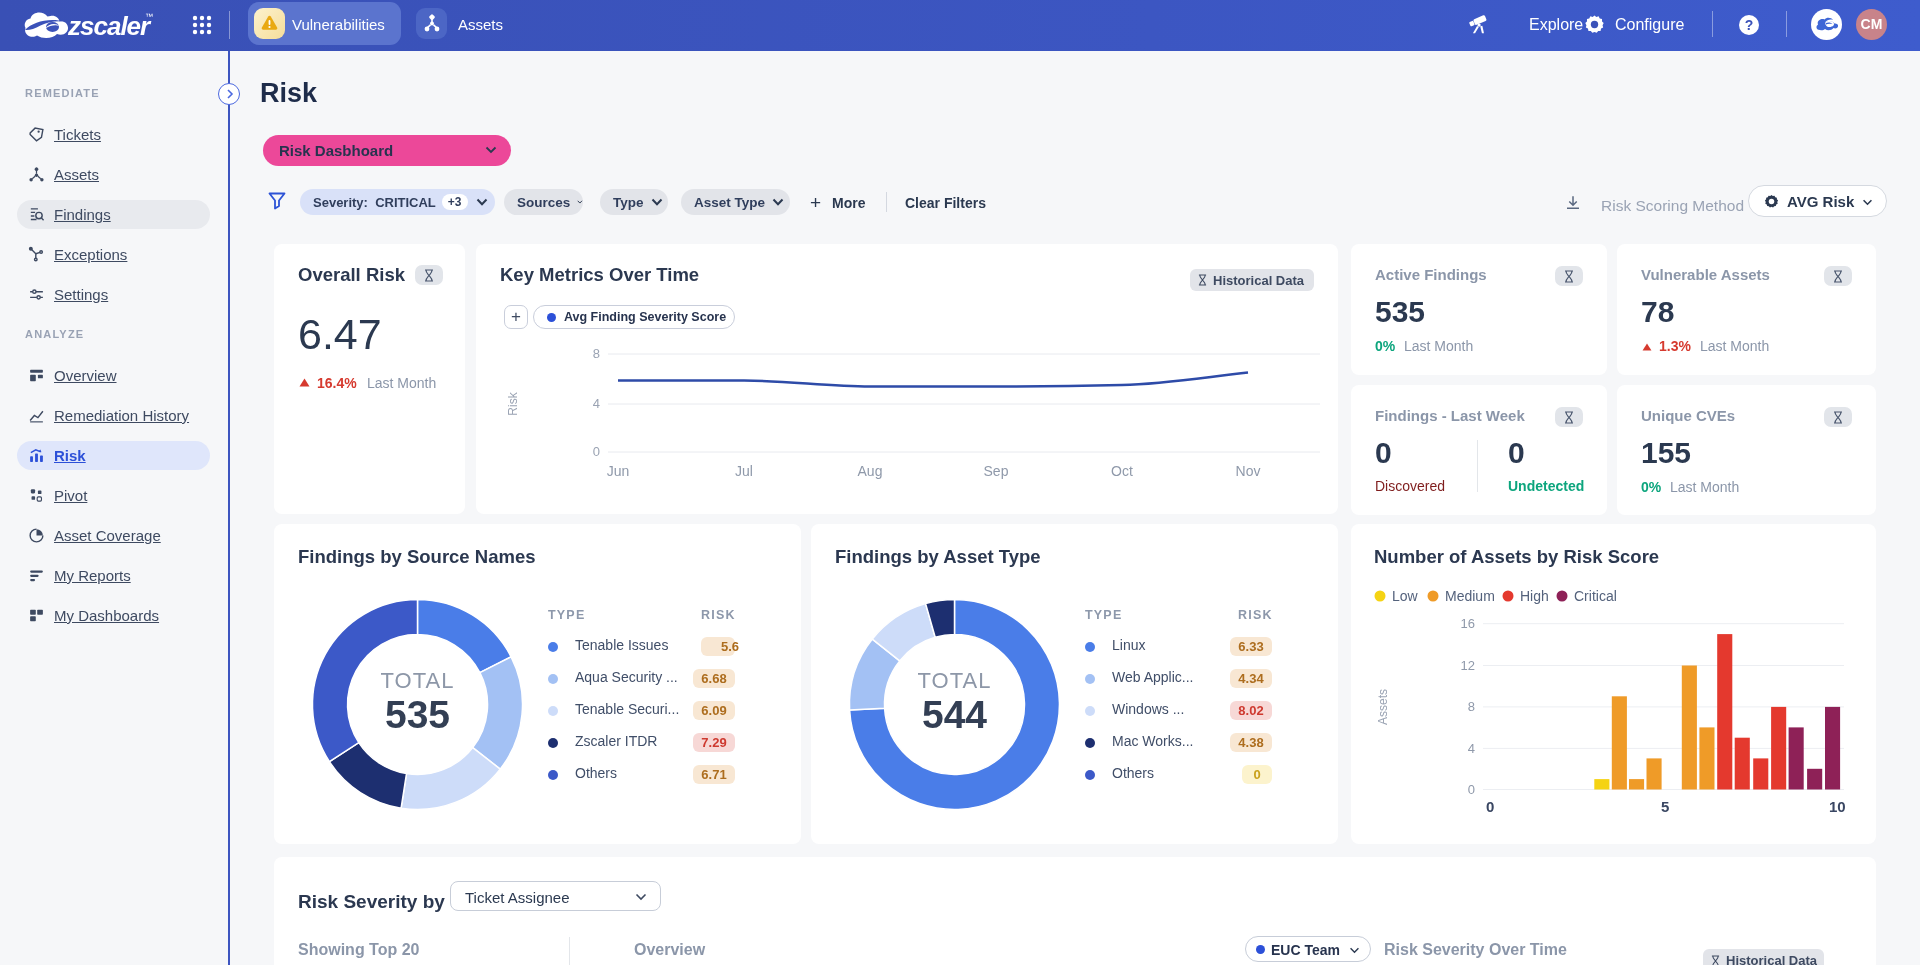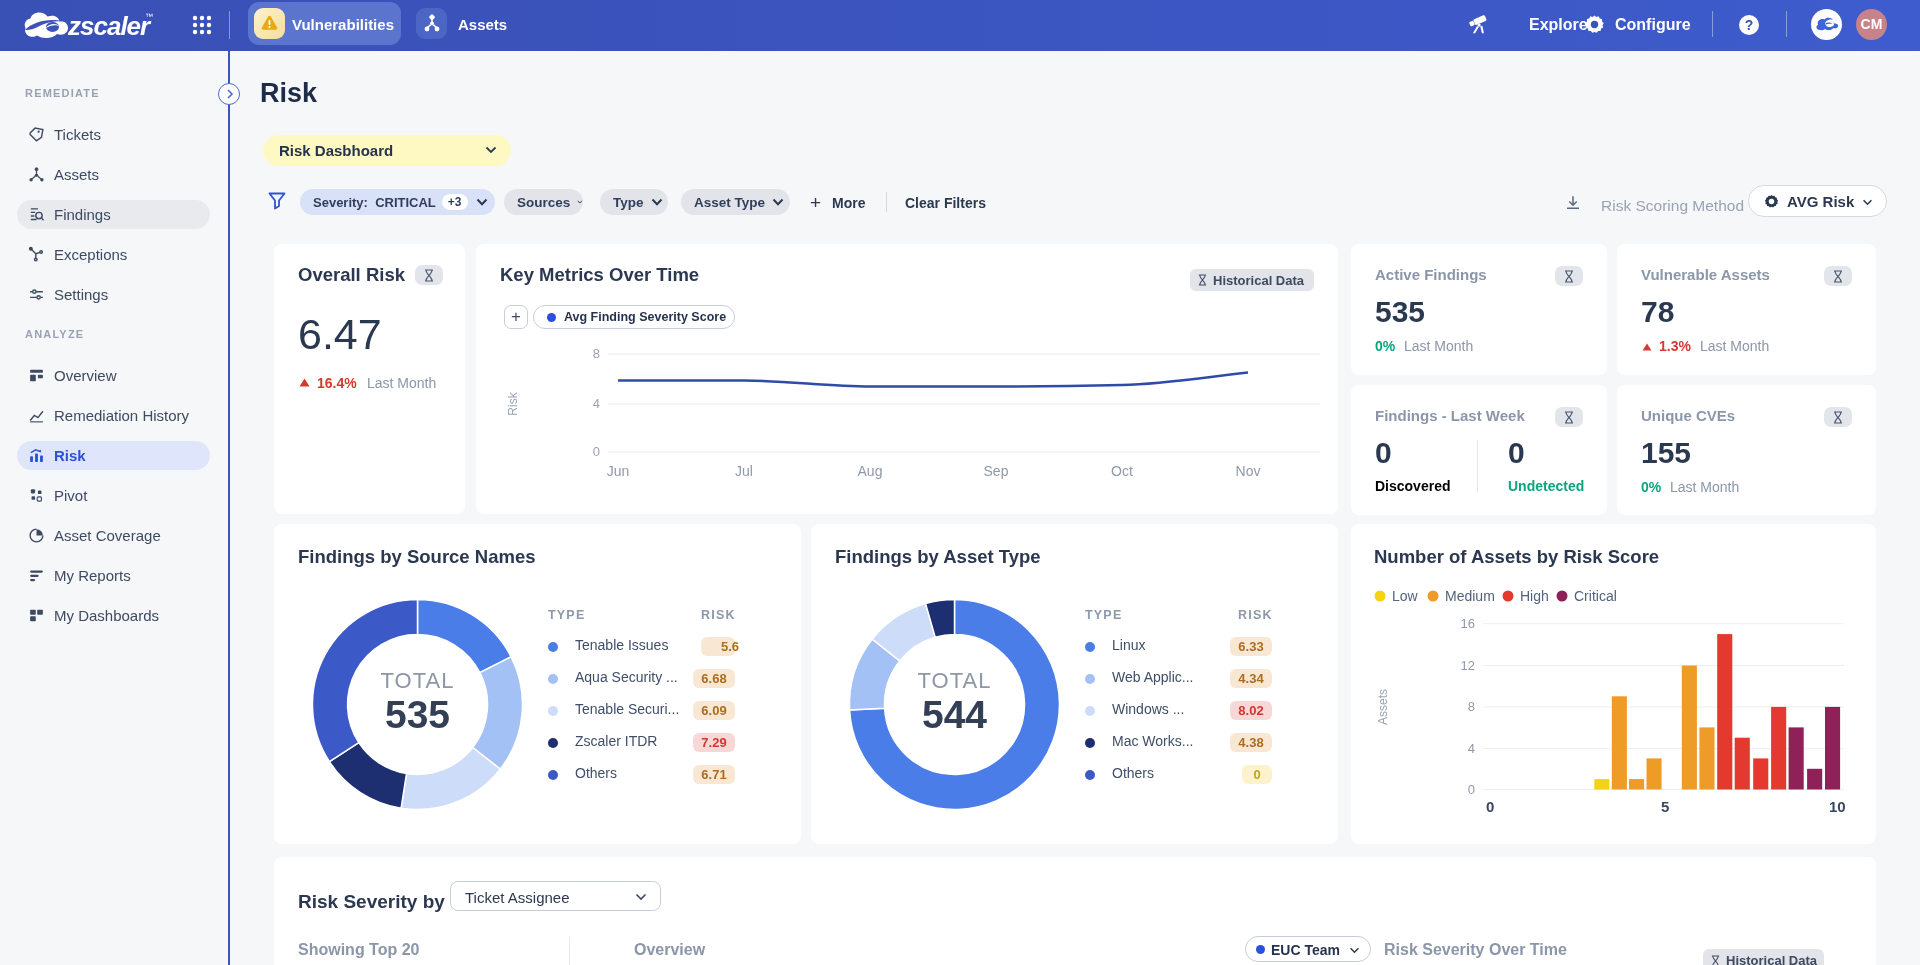--- a/index.html
+++ b/index.html
@@ -10,30 +10,30 @@
 #main { position:absolute; left:232px; top:51px; width:1688px; height:914px; background:#f6f7f9; }
 .card { position:absolute; background:#fff; border-radius:8px; }
 .abs { position:absolute; }
 .ch-title { font-size:18.5px; font-weight:bold; color:#2b3850; }
 .stat-title { font-size:15px; font-weight:bold; color:#8b96a9; }
 .hgpill { position:absolute; width:28px; height:20px; background:#e2e5ea; border-radius:7px; display:flex; align-items:center; justify-content:center; }
 .statnum { font-size:30px; font-weight:bold; color:#2b3950; }
 .pct-green { color:#0ca57d; font-weight:bold; font-size:14px; }
 .pct-red { color:#d63a2f; font-weight:bold; font-size:14px; }
 .lastm { color:#8b96a9; font-size:14px; }
-.navtext { color:#fff; font-weight:bold; font-size:16px; }
+.navtext { color:#fff; font-weight:normal; font-size:16px; }
 .fpill { position:absolute; top:138px; height:26px; border-radius:13px; display:flex; align-items:center; font-size:13.5px; color:#303e5c; font-weight:bold; }
 .fpill.gray { background:#e2e4e9; }
 .legdot { width:10px; height:10px; border-radius:50%; display:inline-block; }
 .legrow { position:absolute; font-size:14px; color:#404e68; }
 .badge { position:absolute; height:19px; border-radius:6px; font-size:13px; font-weight:bold; display:flex; align-items:center; justify-content:center; }
 .badge.tan { background:#f8e7d3; color:#ad6d1e; }
 .badge.red { background:#f7d8d6; color:#ce3a30; }
 .badge.yel { background:#fcf3cd; color:#c9a11a; }
-.sideitem { position:absolute; left:17px; width:193px; height:29px; display:flex; align-items:center; font-size:15px; color:#3e4a61; }
+.sideitem { position:absolute; left:17px; width:193px; height:29px; display:flex; align-items:center; font-size:15px; color:#3e4a61;text-decoration:underline; }
 .sideitem .ic { width:17px; height:17px; margin-left:11px; margin-right:9px; flex:0 0 17px; }
 .sechead { position:absolute; left:25px; font-size:11px; font-weight:bold; letter-spacing:1.2px; color:#99a2b4; }
 svg { display:block; }
 </style>
 </head>
 <body>
 
 <div id="topbar">
 
   <svg class="abs" style="left:23px;top:8px;" width="130" height="36" viewBox="0 0 130 36">
@@ -186,21 +186,21 @@
       </svg>My Dashboards</div>
 
   <div class="abs" style="left:218px;top:32px;width:22px;height:22px;background:#fff;border:1.5px solid #4c69e0;border-radius:50%;z-index:5;"></div>
   <svg class="abs" style="left:226px;top:38px;z-index:6;" width="8" height="10" viewBox="0 0 8 10">
       <path d="M2 1 L6 5 L2 9" fill="none" stroke="#4c69e0" stroke-width="1.6"></path>
     </svg>
 </div>
 <div id="main">
   <div class="abs" style="left:28px;top:27px;font-size:27px;font-weight:bold;color:#1e2c4a;">Risk</div>
 
-  <div class="abs" style="left:31px;top:84px;width:248px;height:31px;background:#fef9c3;border-radius:16px;">
+  <div class="abs" style="left:31px;top:84px;width:248px;height:31px;background:#ec4899;border-radius:16px;">
     <span class="abs" style="left:16px;top:7px;font-size:15px;font-weight:bold;color:#27334e;">Risk Dasbhoard</span>
     <svg class="abs" style="left:222px;top:11px;" width="12" height="8" viewBox="0 0 12 8">
         <path d="M1.5 1.5 L6 6 L10.5 1.5" fill="none" stroke="#2b3950" stroke-width="1.8"></path>
       </svg>
   </div>
 
   <svg class="abs" style="left:36px;top:141px;" width="18" height="18" viewBox="0 0 18 18">
       <path d="M1.5 1.5 H16.5 L11 8.5 V14 L7 16.5 V8.5 Z" fill="none" stroke="#2d53d6" stroke-width="1.8" stroke-linejoin="round"></path>
     </svg>
   <div class="fpill" style="left:68px;width:195px;background:#d9e1f8;white-space:nowrap;font-size:13px;">
@@ -323,21 +323,21 @@
     <div class="abs lastm" style="left:83px;top:94px;">Last Month</div>
   </div>
   <div class="card" style="left:1119px;top:334px;width:256px;height:130px;text-align:center;">
     <div class="abs stat-title" style="left:24px;top:22px;">Findings - Last Week</div>
     <div class="hgpill" style="left:204px;top:22px;">
         <svg width="10" height="13" viewBox="0 0 10 13">
           <path d="M1 1 H9 M1 12 H9 M2 1 C2 4 4 5 5 6.5 C4 8 2 9 2 12 M8 1 C8 4 6 5 5 6.5 C6 8 8 9 8 12" fill="none" stroke="#4a576e" stroke-width="1.2"></path>
         </svg>
       </div>
     <div class="abs statnum" style="left:24px;top:51px;">0</div>
-    <div class="abs" style="left:24px;top:93px;font-size:14px;font-weight:bold;color:#000000;">Discovered</div>
+    <div class="abs" style="left:24px;top:93px;font-size:14px;font-weight:normal;color:#7f1d1d;">Discovered</div>
     <div class="abs" style="left:126px;top:55px;width:1px;height:52px;background:#e3e6ea;"></div>
     <div class="abs statnum" style="left:157px;top:51px;">0</div>
     <div class="abs" style="left:157px;top:93px;font-size:14px;font-weight:bold;color:#0ca57d;">Undetected</div>
   </div>
   <div class="card" style="left:1385px;top:334px;width:259px;height:130px;">
     <div class="abs stat-title" style="left:24px;top:22px;">Unique CVEs</div>
     <div class="hgpill" style="left:207px;top:22px;">
         <svg width="10" height="13" viewBox="0 0 10 13">
           <path d="M1 1 H9 M1 12 H9 M2 1 C2 4 4 5 5 6.5 C4 8 2 9 2 12 M8 1 C8 4 6 5 5 6.5 C6 8 8 9 8 12" fill="none" stroke="#4a576e" stroke-width="1.2"></path>
         </svg>

